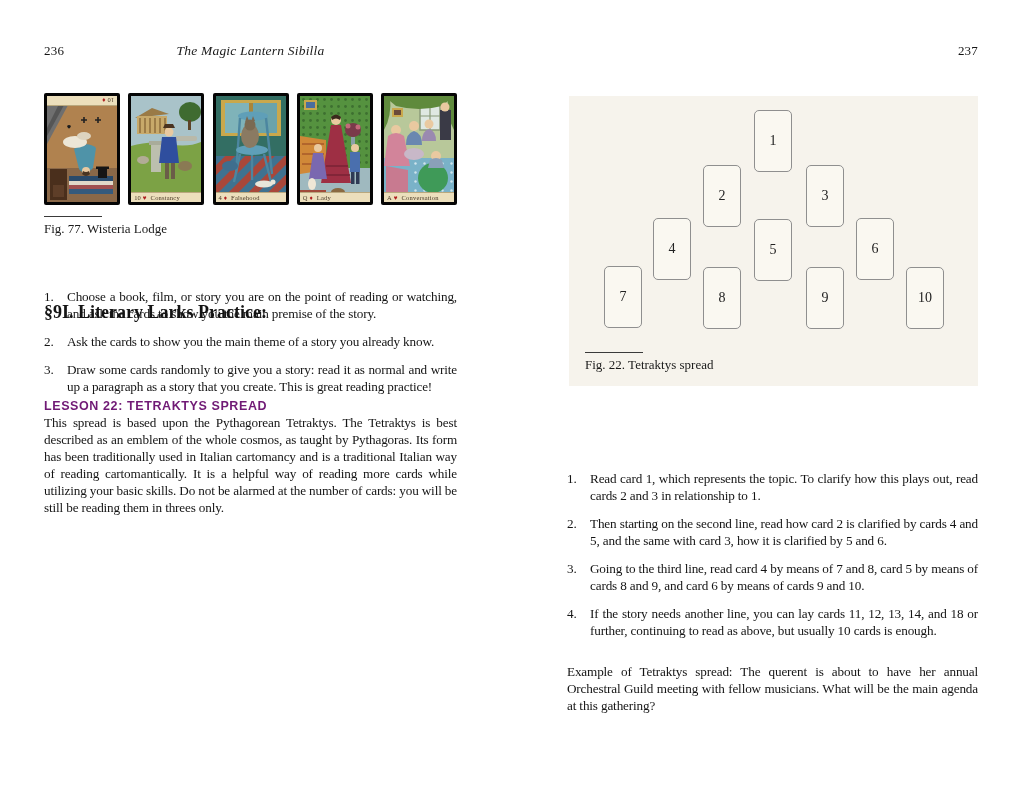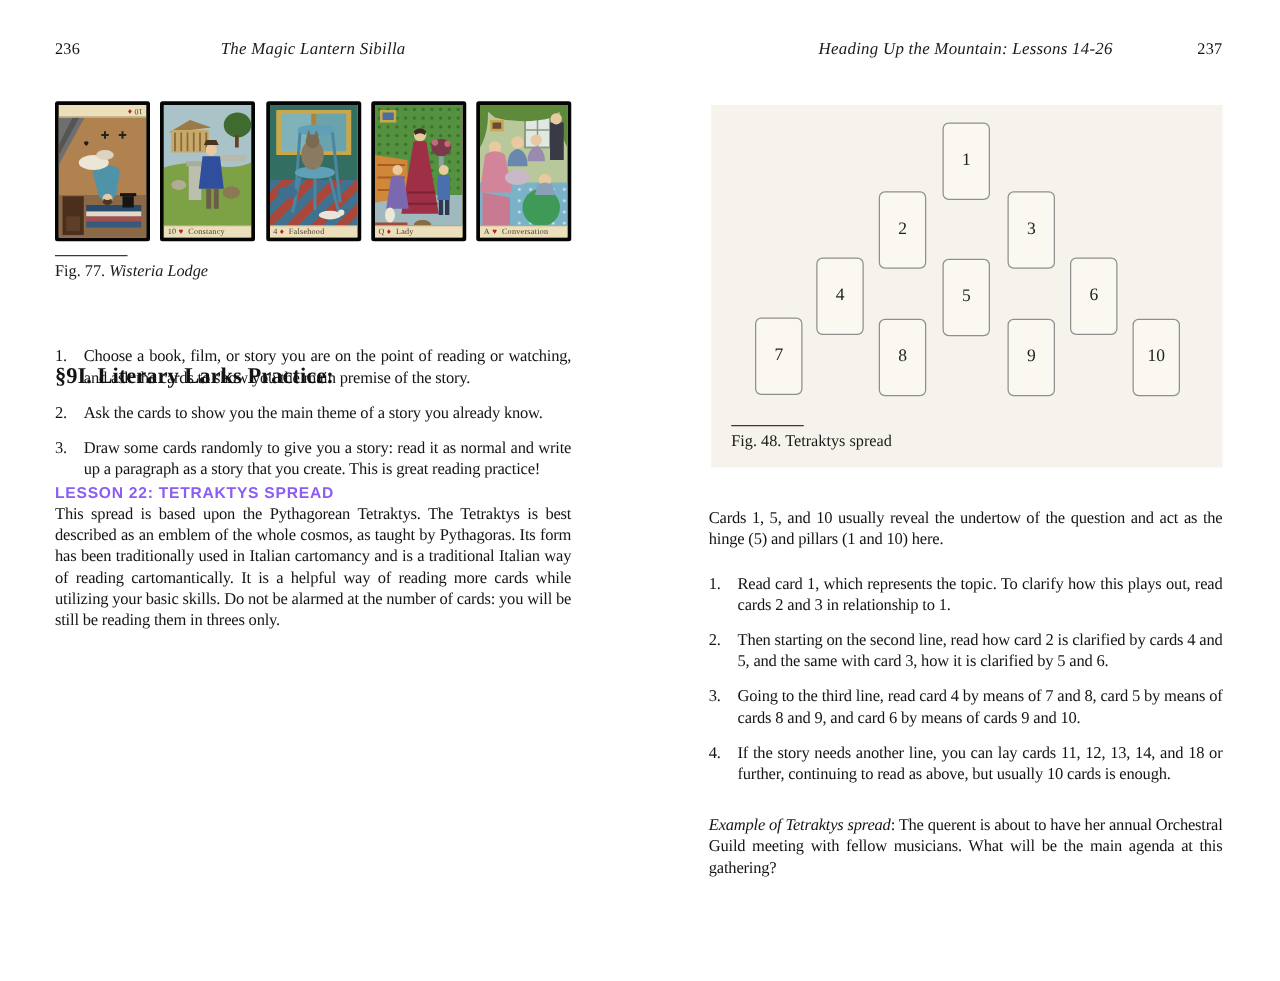--- a/index.html
+++ b/index.html
@@ -1,20 +1,20 @@
 <!DOCTYPE html>
 <html><head>
 <meta charset="utf-8">
 <style>
   html,body{margin:0;padding:0;}
   body{
     position:relative;width:1024px;height:785px;background:#ffffff;
     font-family:"Liberation Serif", serif;color:#141414;overflow:hidden;
   }
-  .page{position:absolute;top:0;height:592px;}
+  .page{position:absolute;top:12px;height:592px;}
   #page-left{left:44px;width:413px;}
   #page-right{left:567px;width:411px;}
 
   
   .hdr{position:absolute;top:31px;left:0;width:100%;height:18px;}
   .pagenum{position:absolute;top:0;font-size:13px;letter-spacing:.2px;}
   .pagenum.left{left:0;}
   .pagenum.right{right:0;font-family:Liberation Serif, serif;}
   .runhead{display:block;width:100%;text-align:center;font-size:13.5px;font-style:italic;letter-spacing:.2px;color:#1a1a1a;}
 
@@ -28,33 +28,33 @@
     position:absolute;left:0;right:0;bottom:0;height:10px;background:#ecdfbc;
     display:flex;align-items:center;gap:2px;padding:0 3px;box-sizing:border-box;
     font-size:6.5px;line-height:10px;color:#4a3a28;border-top:.5px solid #b9a87e;
   }
   .card-label .suit{color:#b02020;}
   .card-label .ctitle{margin-left:2px;letter-spacing:.2px;}
 
   
   .figcap{font-size:13px;color:#1a1a1a;}
   .figcap .rule{width:58px;border-top:1.2px solid #3a3a3a;margin-bottom:4px;}
-  .it{font-style:italic;}
+  .it{}
   #fig47{position:absolute;top:204px;left:0;}
 
   
   .centered-head{position:absolute;left:0;width:100%;font-weight:bold;font-size:18px;margin-top:41px;}
   #practice-head{top:249px;}
   .booklist{position:absolute;left:0;width:100%;}
   #practice-list{top:276px;}
   .li{display:flex;margin-bottom:11px;font-size:13.2px;line-height:17px;letter-spacing:-0.15px;}
   .li .num{flex:0 0 23px;}
   .li .txt{flex:1;text-align:justify;}
   #lesson-head{position:absolute;top:387px;left:0;font-family:"Liberation Sans",sans-serif;
-    font-weight:bold;font-size:12.5px;letter-spacing:.6px;color:#8b5cf6;}
+    font-weight:bold;font-size:12.5px;letter-spacing:.6px;color:#701a75;}
   .bodypara{position:absolute;left:0;width:100%;font-size:13.2px;line-height:17px;
     letter-spacing:-0.15px;text-align:justify;}
   #lesson-body{top:402px;}
 
   
   #spread-panel{position:absolute;left:2px;top:84px;width:409px;height:290px;background:#f6f3ec;}
   .pos-card{
     position:absolute;width:36px;height:60px;border:1px solid #8f8f8f;border-radius:5px;
     background:#faf8f1;display:flex;align-items:center;justify-content:center;
     font-size:14px;color:#222;
@@ -279,44 +279,42 @@
     </div>
   </div>
 
   <div id="lesson-head">LESSON 22: TETRAKTYS SPREAD</div>
   <div class="bodypara" id="lesson-body">This spread is based upon the Pythagorean Tetraktys. The Tetraktys is best described as an emblem of the whole cosmos, as taught by Pythagoras. Its form has been traditionally used in Italian cartomancy and is a traditional Italian way of reading cartomantically. It is a helpful way of reading more cards while utilizing your basic skills. Do not be alarmed at the number of cards: you will be still be reading them in threes only.</div>
 </div>
 
 <div class="page" id="page-right">
 
   <div class="hdr">
-    <span class="runhead">Heading Up the Mountain: Lessons 14-26</span>
     <span class="pagenum right">237</span>
   </div>
 
   <div id="spread-panel">
     <div class="pos-card" style="left:185px;top:14px">1</div>
     <div class="pos-card" style="left:134px;top:69px">2</div>
     <div class="pos-card" style="left:237px;top:69px">3</div>
     <div class="pos-card" style="left:84px;top:122px">4</div>
     <div class="pos-card" style="left:185px;top:123px">5</div>
     <div class="pos-card" style="left:287px;top:122px">6</div>
     <div class="pos-card" style="left:35px;top:170px">7</div>
     <div class="pos-card" style="left:134px;top:171px">8</div>
     <div class="pos-card" style="left:237px;top:171px">9</div>
     <div class="pos-card" style="left:337px;top:171px">10</div>
 
     <div class="figcap" id="fig48">
       <div class="rule"></div>
-      <span>Fig. 48.</span>
+      <span>Fig. 22.</span>
       <span>Tetraktys spread</span>
     </div>
   </div>
 
-  <div class="bodypara" id="method-intro">Cards 1, 5, and 10 usually reveal the undertow of the question and act as the hinge (5) and pillars (1 and 10) here.</div>
 
   <div class="booklist" id="method-list">
     <div class="li">
       <span class="num">1.</span>
       <span class="txt">Read card 1, which represents the topic. To clarify how this plays out, read cards 2 and 3 in relationship to 1.</span>
     </div>
     <div class="li">
       <span class="num">2.</span>
       <span class="txt">Then starting on the second line, read how card 2 is clarified by cards 4 and 5, and the same with card 3, how it is clarified by 5 and 6.</span>
     </div>

